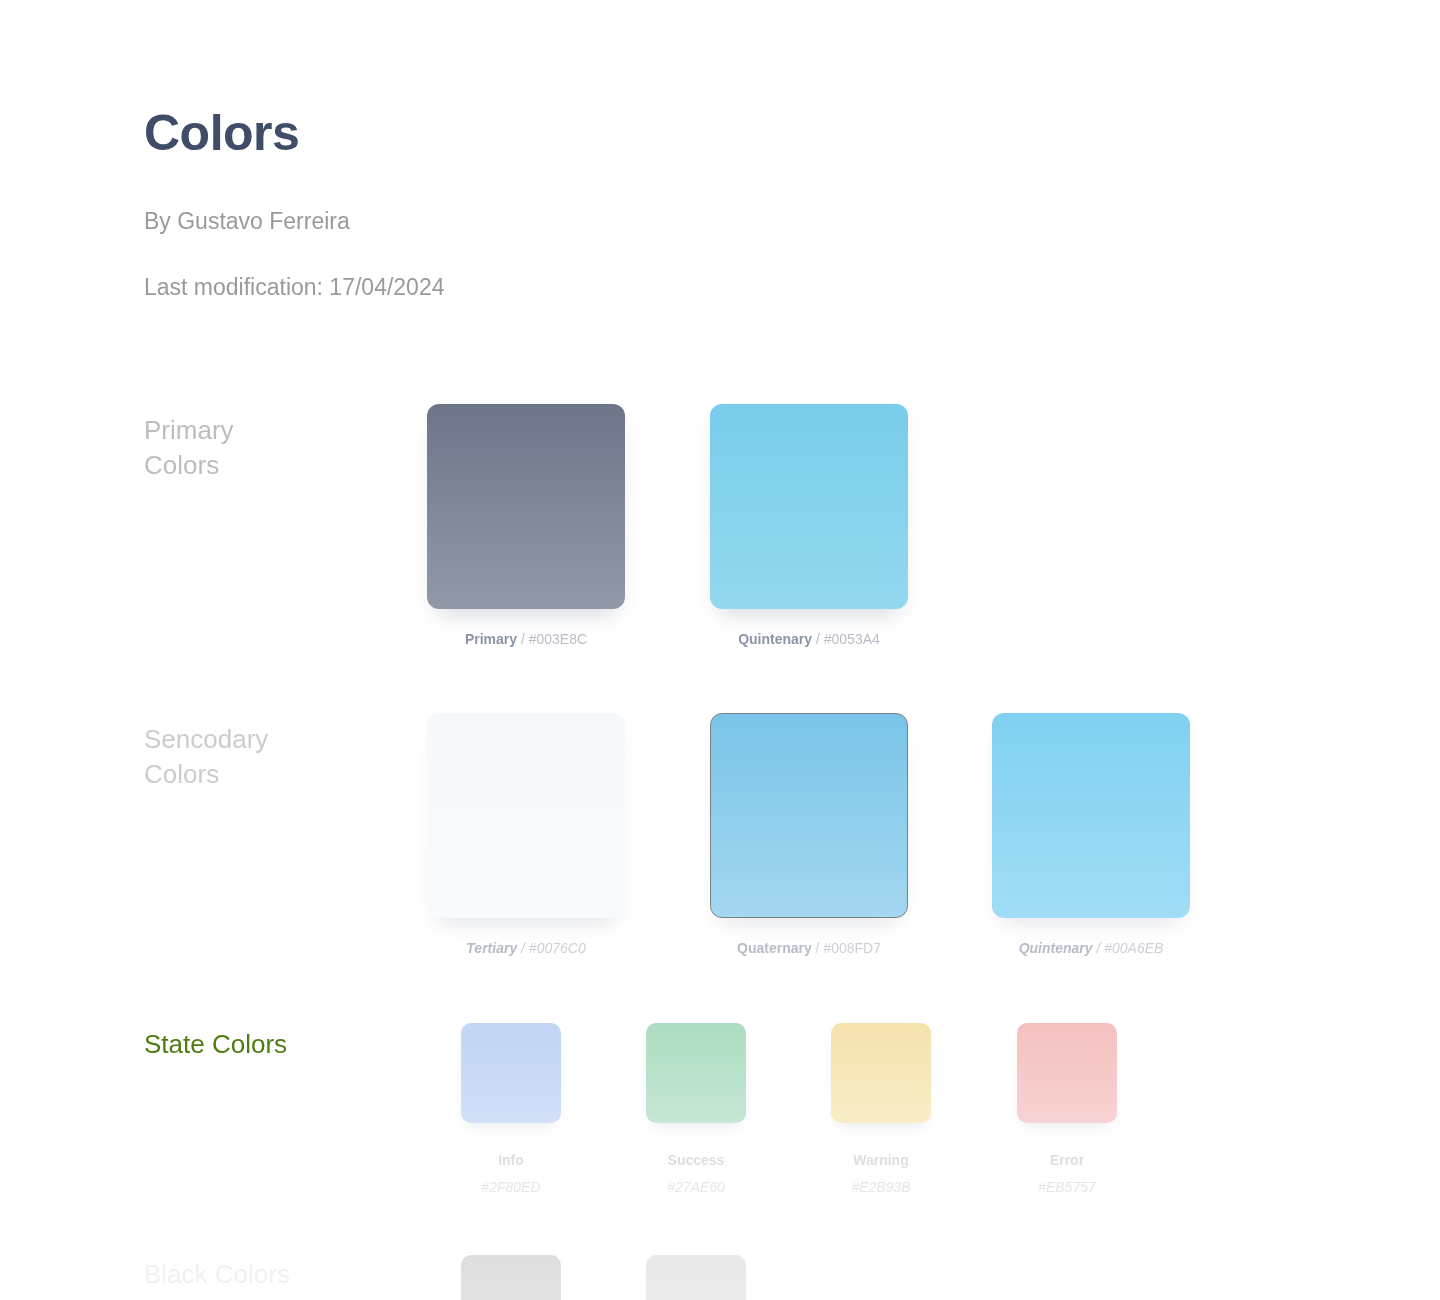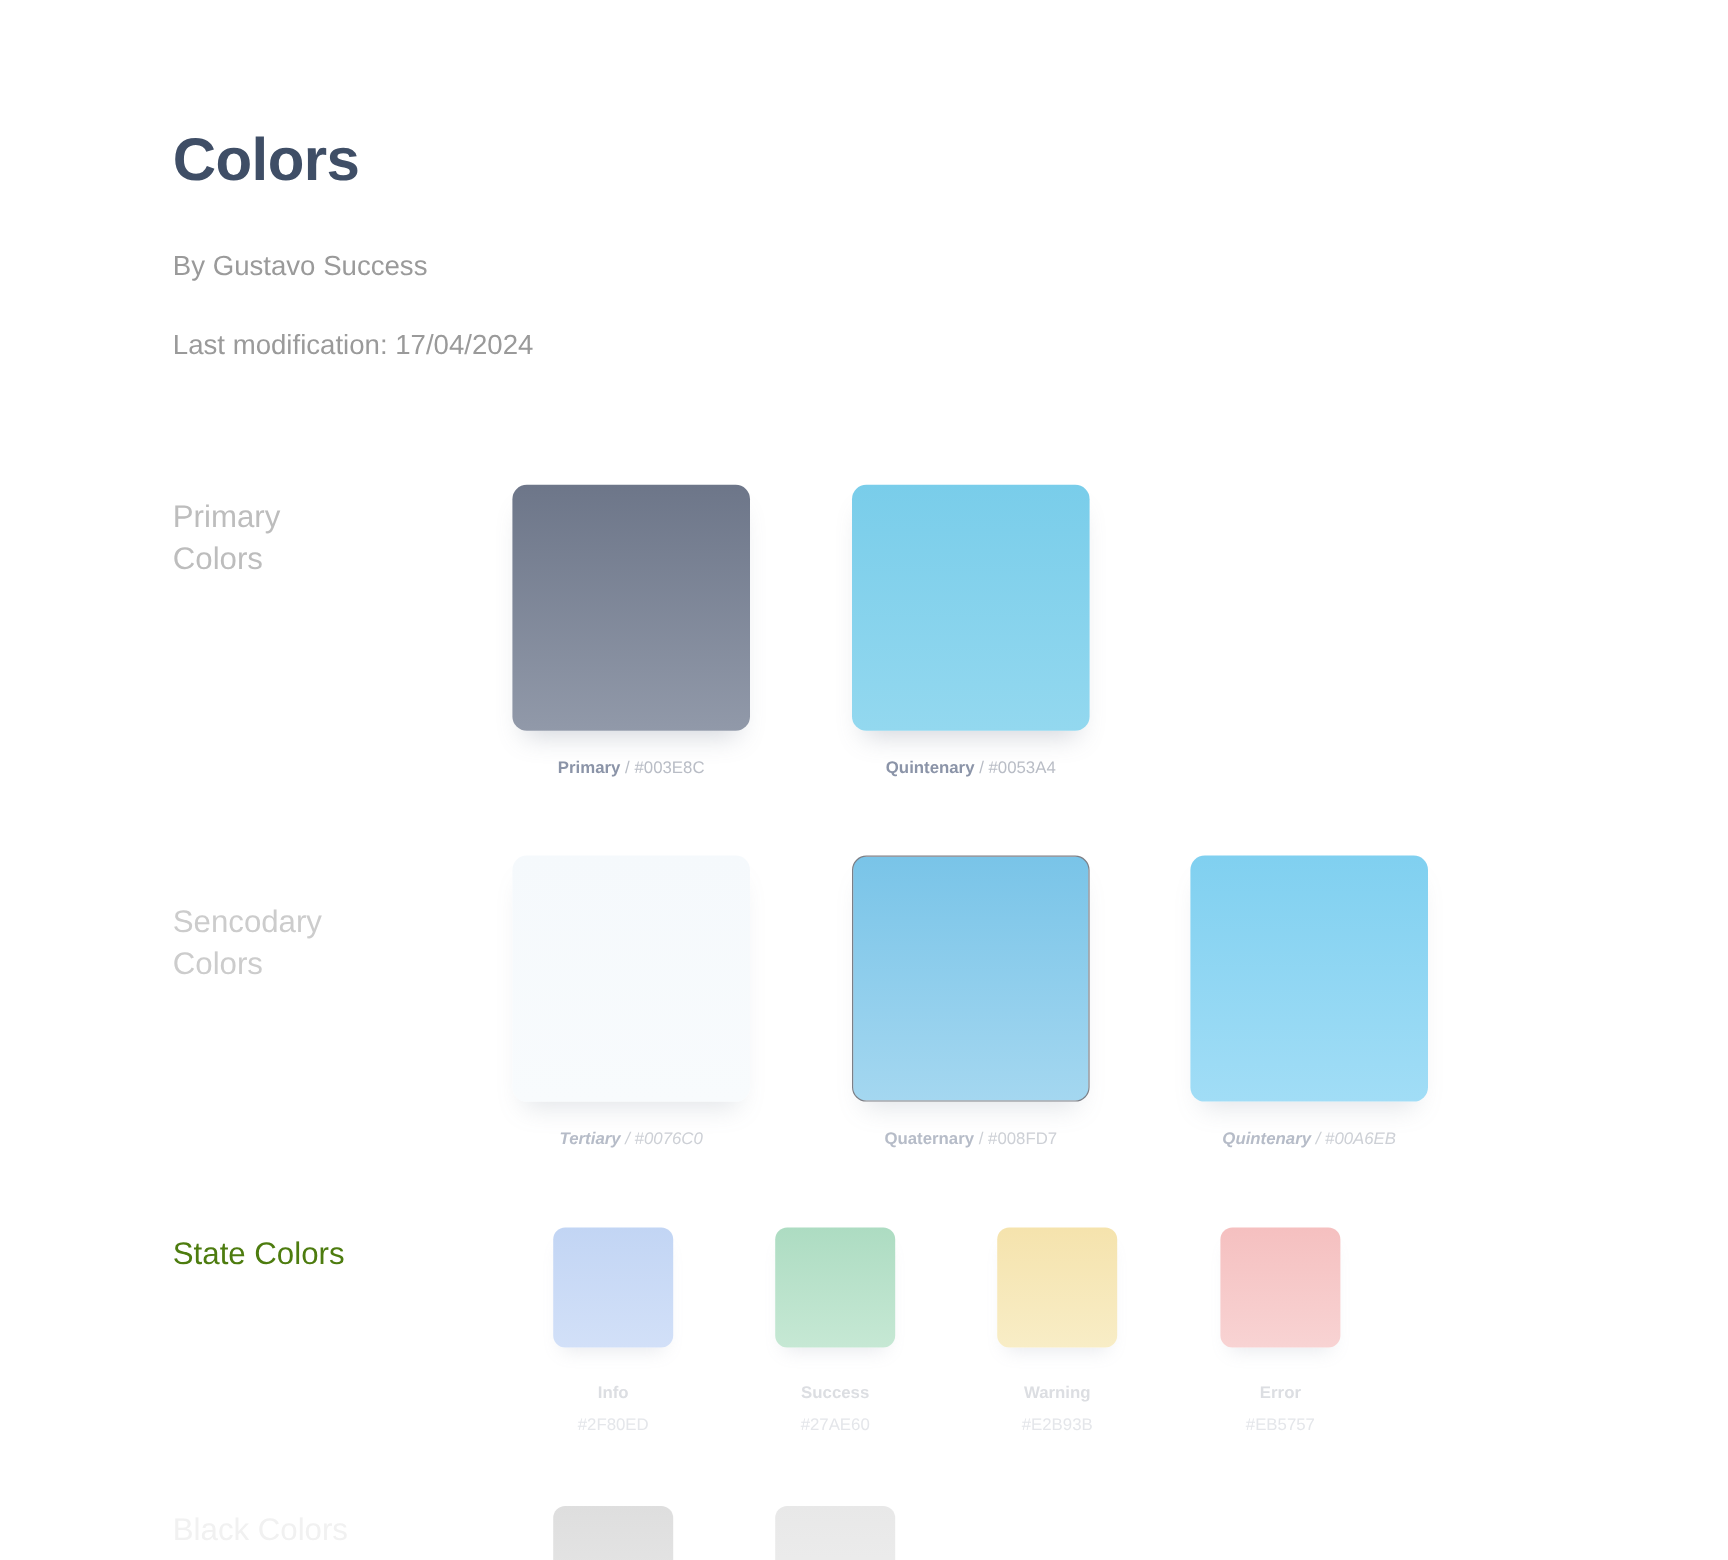--- a/index.html
+++ b/index.html
@@ -90,52 +90,52 @@
   #sec-primary { top: 404px; height: 260px; }
   #sec-primary .section-label { top: 9px; color: #bdbdbd; }
   #sec-primary .swatch { width: 198px; height: 205px;
       box-shadow: 0 14px 22px -10px rgba(110,120,140,0.30); }
   #sec-primary .swatch-caption { margin-top: 21px; }
   #sec-primary .cap-name { color: #8b94a8; }
   #sec-primary .cap-sep, #sec-primary .cap-hex { color: #b9bdc6; }
 
   
   #sec-secondary { top: 713px; height: 265px; }
-  #sec-secondary .section-label { top: 9px; color: #cccccc; margin-top: 29px; }
+  #sec-secondary .section-label { top: 9px; color: #cccccc; }
   #sec-secondary .swatch { width: 198px; height: 205px;
       box-shadow: 0 14px 22px -10px rgba(120,130,150,0.22); }
   #sec-secondary .swatch-caption { margin-top: 21px; }
   #sec-secondary .cap-name { color: #b6bcc8; }
   #sec-secondary .cap-sep, #sec-secondary .cap-hex { color: #cdd0d6; }
 
   
   #sec-state { top: 1023px; height: 200px; }
   #sec-state .section-label { top: 4px; color: #4d7c0f; }
   #sec-state .swatch-row { left: 461px; }
   #sec-state .swatch { width: 100px; height: 100px; border-radius: 10px;
       box-shadow: 0 10px 16px -8px rgba(130,140,160,0.20); }
   #sec-state .swatch-caption { margin-top: 28px; }
   #sec-state .cap-name { display: block; color: #dcdee2; font-size: 14px; }
   #sec-state .cap-hex  { display: block; color: #e4e6ea; font-size: 14px;
-      font-weight: normal; margin-top: 9px; }
+      font-weight: normal; margin-top: 9px; font-style: italic; }
 
   
   #sec-black { top: 1255px; height: 45px; overflow: hidden; }
   #sec-black .section-label { top: 2px; color: #f1f1f1; }
   #sec-black .swatch-row { left: 461px; }
   #sec-black .swatch { width: 100px; height: 100px; border-radius: 10px; }
 </style>
 </head>
 <body>
 
 <div class="page">
 
   <div class="header">
     <div class="page-title">Colors</div>
-    <div class="byline">By Gustavo Success</div>
+    <div class="byline">By Gustavo Ferreira</div>
     <div class="lastmod">Last modification: 17/04/2024</div>
   </div>
 
   <div class="section" id="sec-primary">
     <div class="section-label">Primary
 Colors</div>
     <div class="swatch-row">
         <div class="swatch-cell" style="left: 0px;">
           <div class="swatch" style="background: linear-gradient(rgb(109, 118, 137) 0%, rgb(145, 153, 169) 100%);"></div>
           <div class="swatch-caption"><span class="cap-name">Primary</span><span class="cap-sep"> / </span><span class="cap-hex">#003E8C</span></div>

